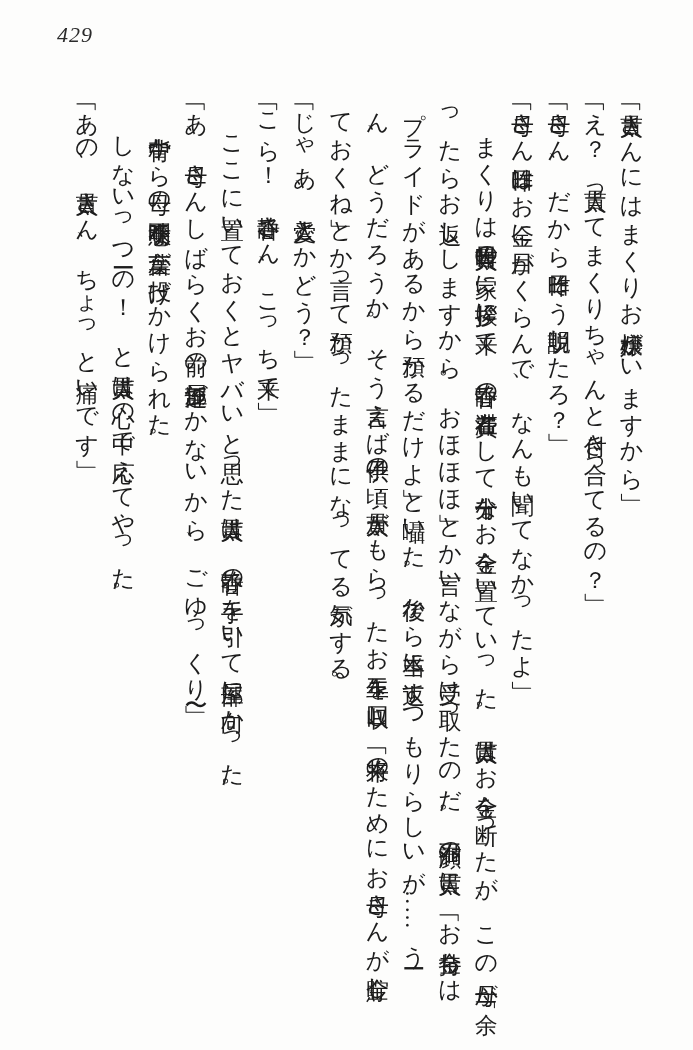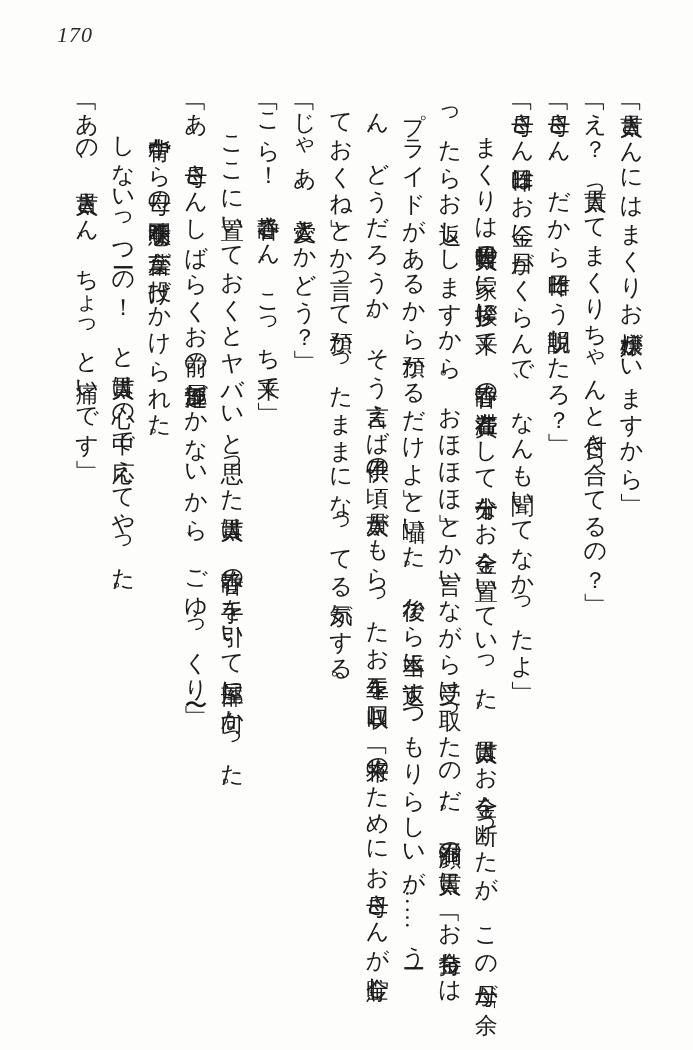--- a/index.html
+++ b/index.html
@@ -37,21 +37,21 @@
   }
   .text-block p {
     margin: 0;
     white-space: normal;
   }
 </style>
 </head>
 <body>
 
 <div class="page">
-  <div class="page-number">170</div>
+  <div class="page-number">429</div>
 
   <div class="text-block">
     <p>「貫太さんにはまくりお嬢様がいますから」</p>
     <p>「え？　貫太ってまくりちゃんと付き合ってるの？」</p>
     <p>「母さん、だから昨日そう説明したろ？」</p>
     <p>「母さん昨日はお金に目がくらんで、なんも聞いてなかったよ」</p>
     <p>　まくりは昨日貫太の家に挨拶に来て、静香の滞在費として十分なお金を置いていった。貫太はお金を断ったが、この母が「余ったらお返ししますから。おほほほ」とか言いながら受け取ったのだ。不満顔の貫太に、「お金持ちはプライドがあるから預かるだけよ」と囁いた。後から本当に返すつもりらしいが……うーん、どうだろうか。そう言えば子供の頃、貫太がもらったお年玉を回収し、「将来のためにお母さんが貯金しておくね」とか言って預かったままになってる気がする。</p>
     <p>「じゃあ、愛人とかどう？」</p>
     <p>「こら！　静香さん、こっち来て」</p>
     <p>　ここに置いておくとヤバいと思った貫太は、静香の手を引いて部屋に向かった。</p>

